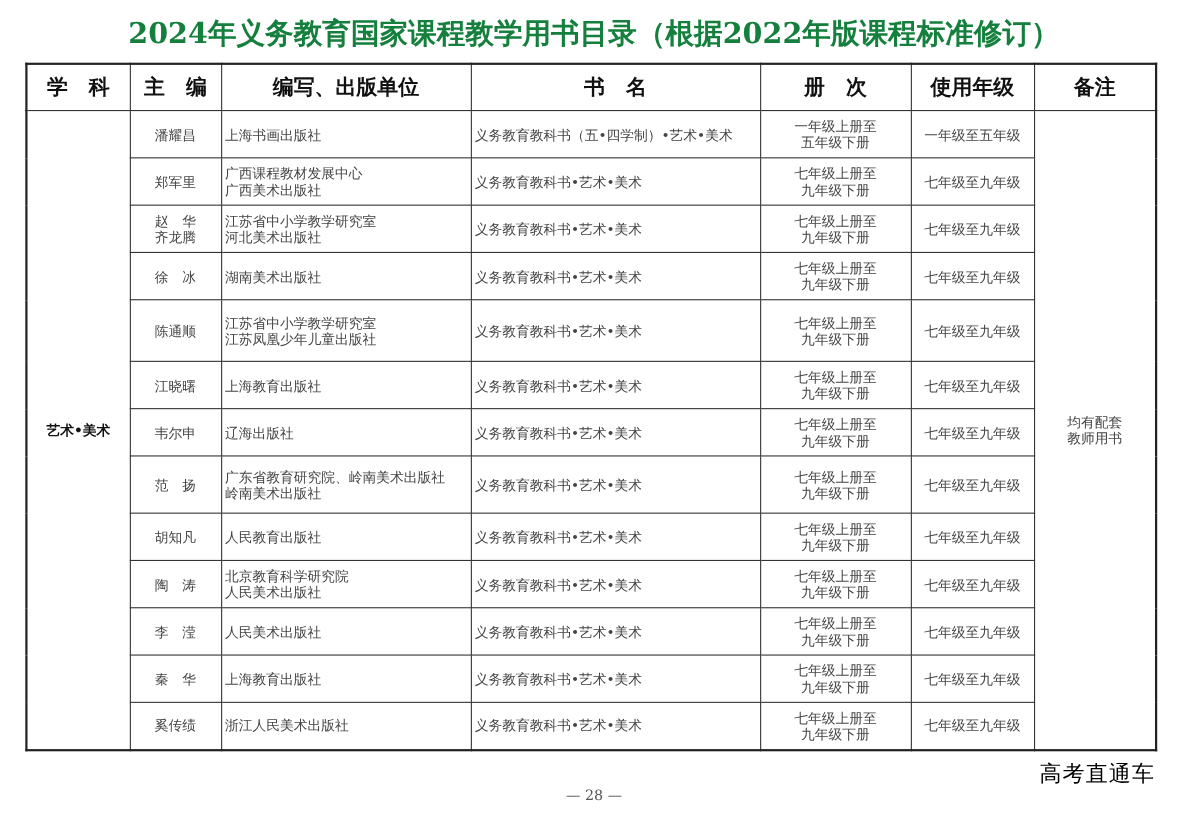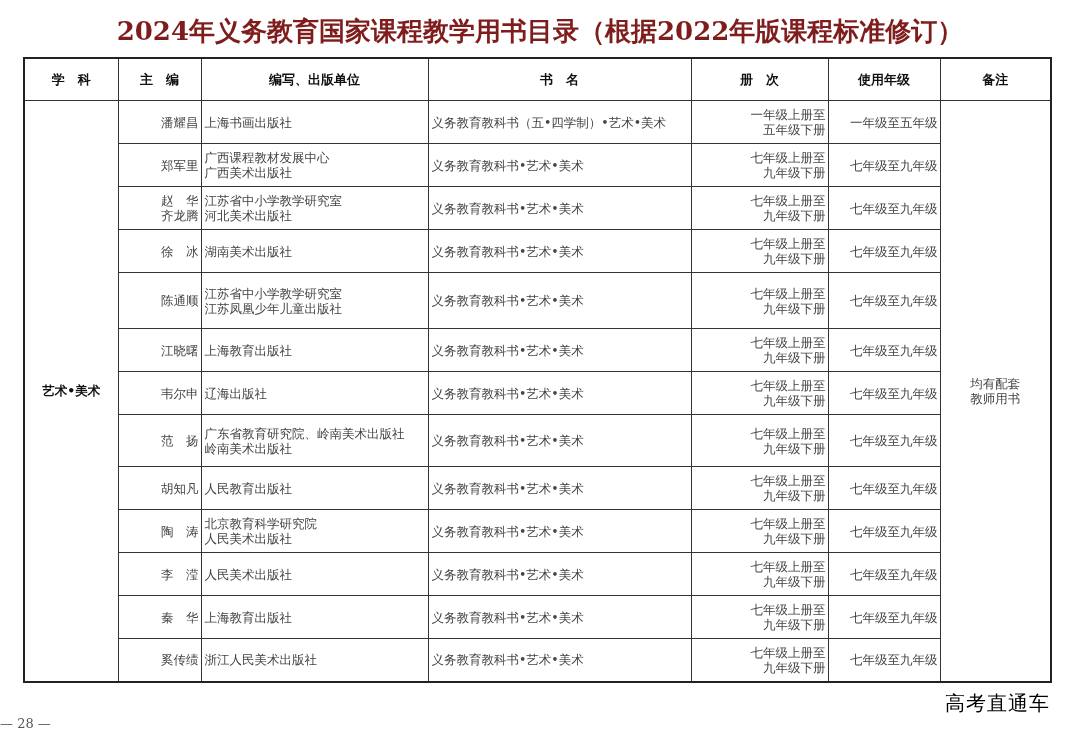--- a/index.html
+++ b/index.html
@@ -18,21 +18,21 @@
     .page-title {
       position: absolute;
       left: 0;
       top: 14px;
       width: 1080px;
       text-align: center;
       font-family: "DejaVu Serif", "Liberation Serif", serif;
       font-weight: bold;
       font-size: 26px;
       letter-spacing: 0px;
-      color: #7f1d1d;
+      color: #15803d;
       line-height: 34px;
     }
     table.catalog {
       position: absolute;
       left: 23px;
       top: 57px;
       width: 1027px;
       border-collapse: collapse;
       table-layout: fixed;
       border: 2px solid #222;
@@ -42,28 +42,28 @@
       border: 1.5px solid #333;
       padding: 0 2px;
       font-size: 12.5px;
       line-height: 15px;
       vertical-align: middle;
     }
     table.catalog th {
       height: 41px;
       font-weight: bold;
       text-align: center;
-      font-size: 13px;
+      font-size: 19px;
       color: #111;
       font-family: "DejaVu Sans", "Liberation Sans", sans-serif;
     }
     table.catalog td {
       color: #444;
     }
-    .c-center { text-align: right; }
+    .c-center { text-align: center; }
     .c-left { text-align: left; padding-left: 3px !important; margin-top: 38px; }
     .subject-cell {
       text-align: center;
       font-weight: bold;
       font-family: "DejaVu Sans", "Liberation Sans", sans-serif;
       color: #111 !important;
       font-size: 12.5px;
       margin-left: 39px;
     }
     .note-cell {
@@ -78,21 +78,21 @@
       font-family: "DejaVu Sans", "Liberation Sans", sans-serif;
       font-size: 20px;
       color: #000000;
       letter-spacing: 1px;
     }
     .page-number {
       position: absolute;
       left: 0;
       width: 1080px;
       top: 716px;
-      text-align: left;
+      text-align: center;
       font-family: "DejaVu Serif", "Liberation Serif", serif;
       font-size: 13px;
       color: #555;
     }
   </style>
 </head>
 <body>
 
 <div class="page-title">2024年义务教育国家课程教学用书目录（根据2022年版课程标准修订）</div>
 

